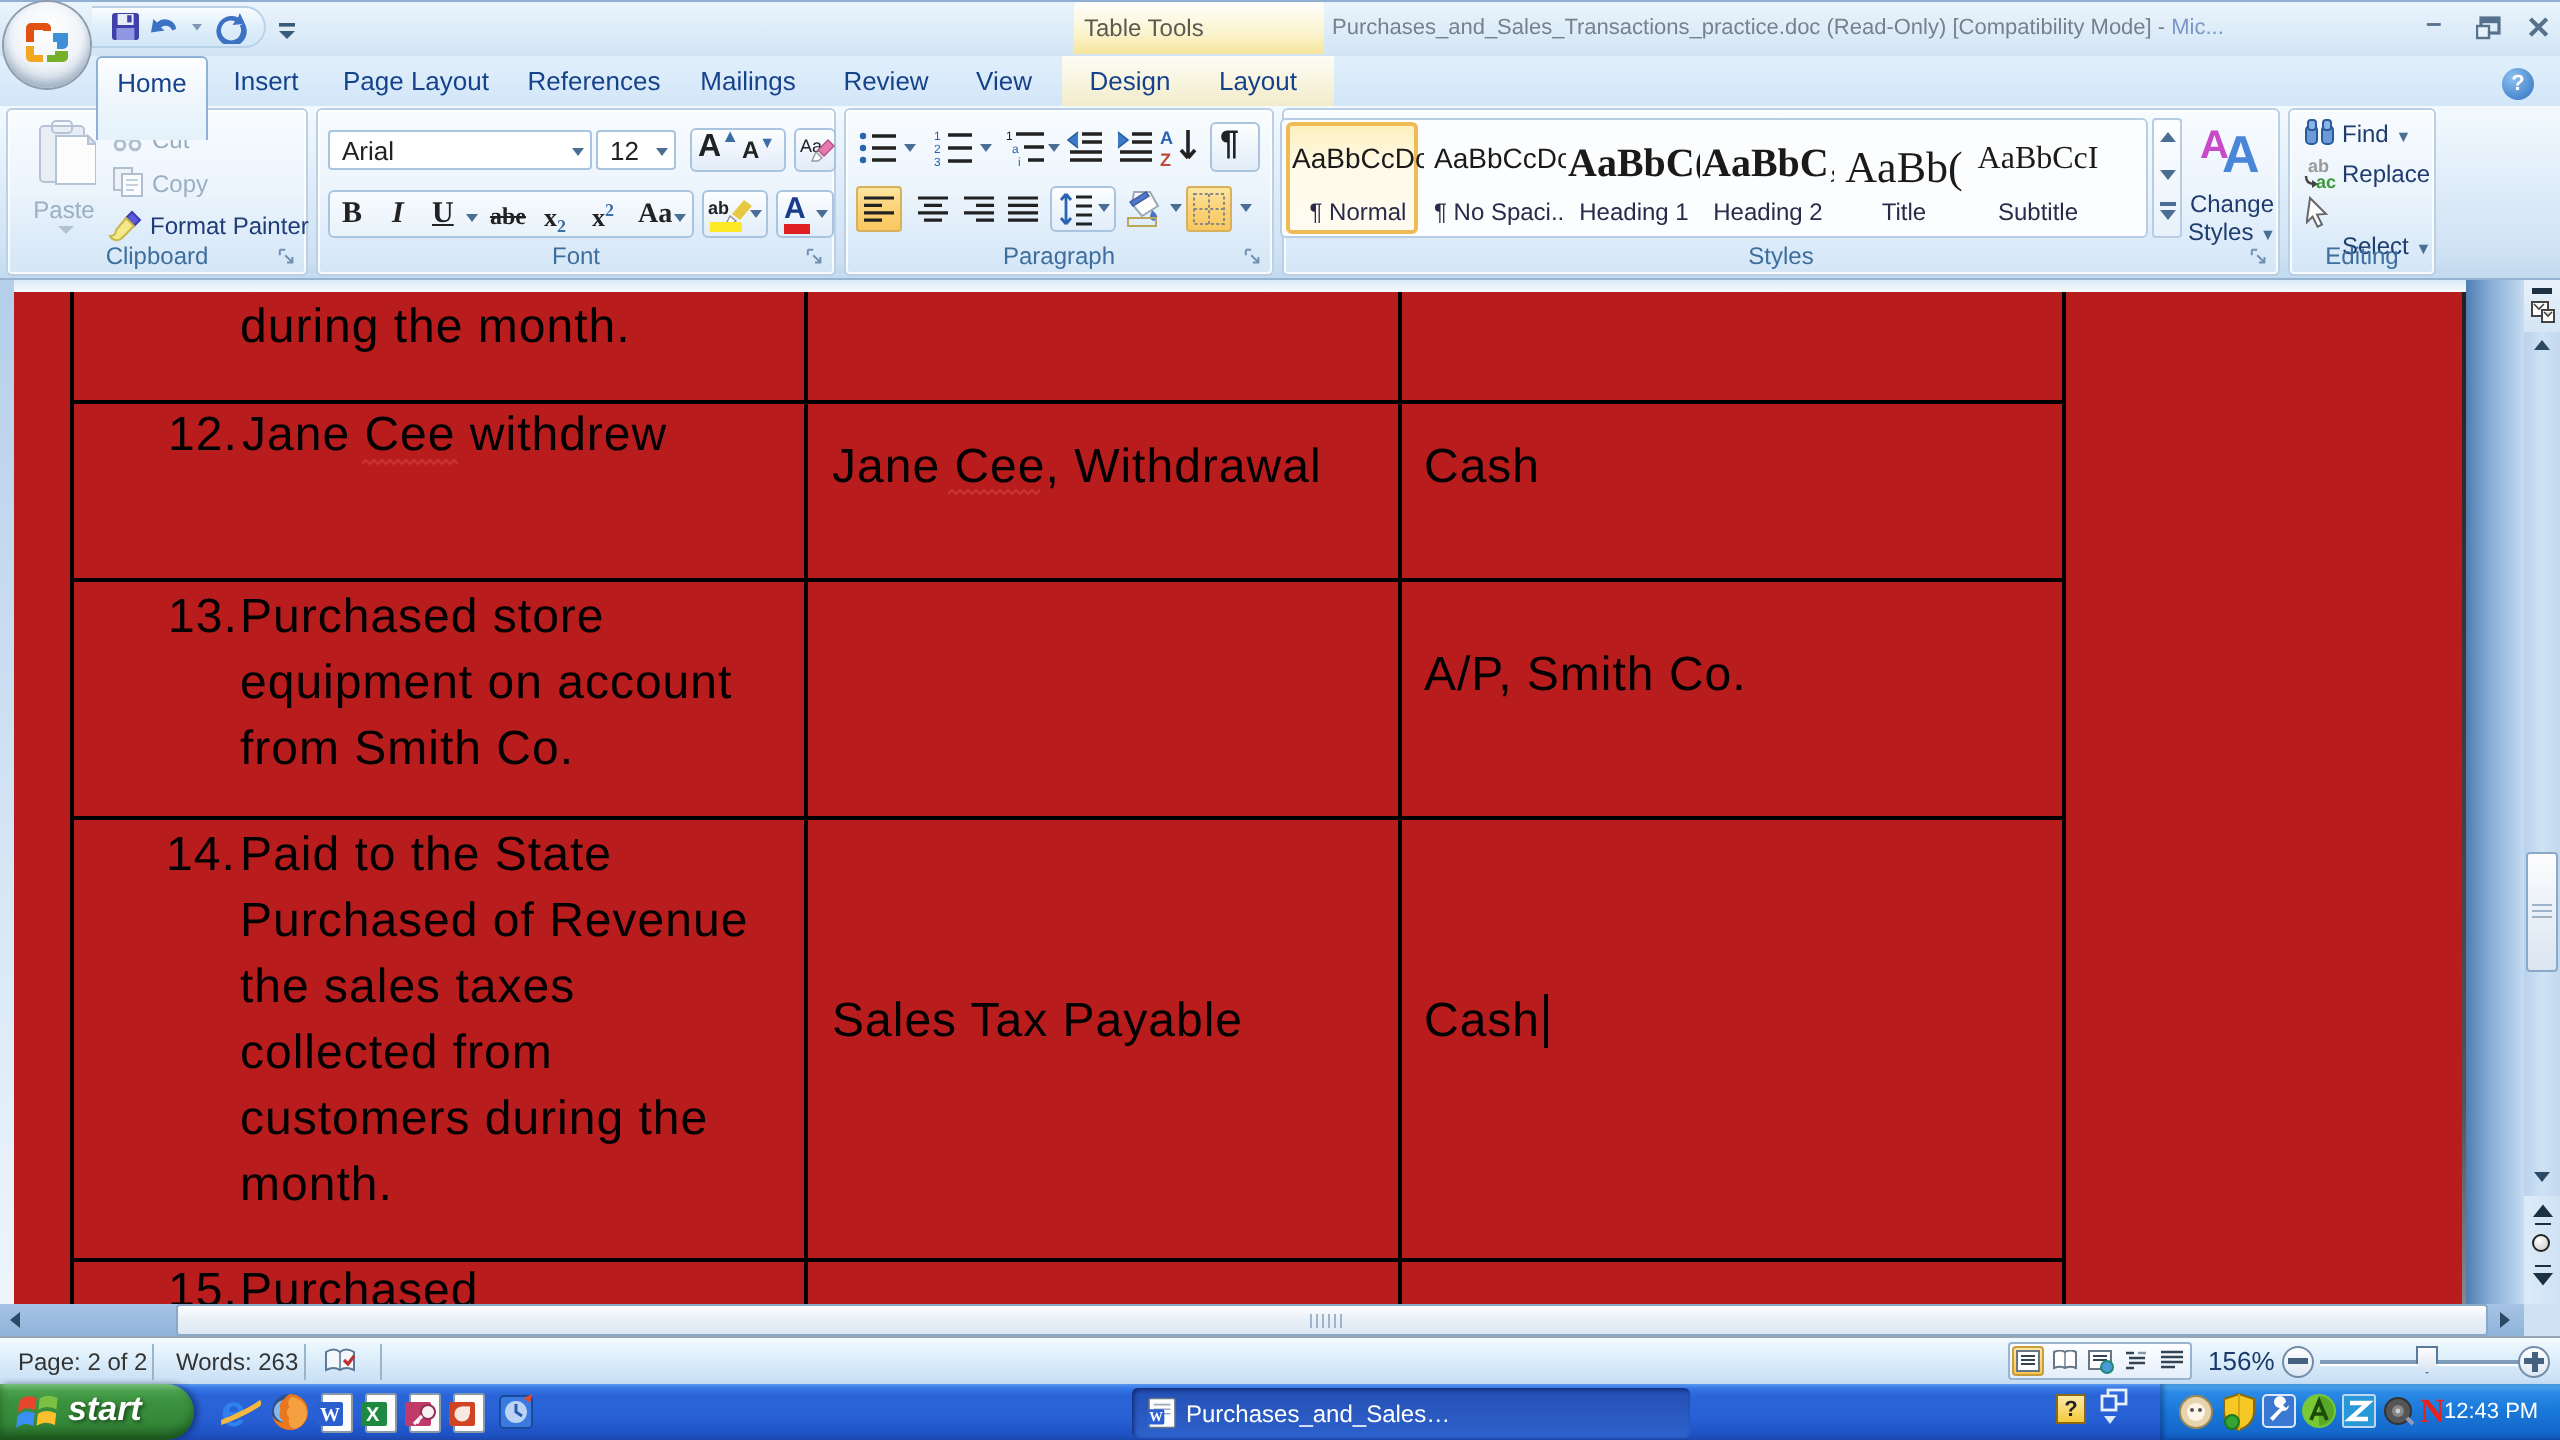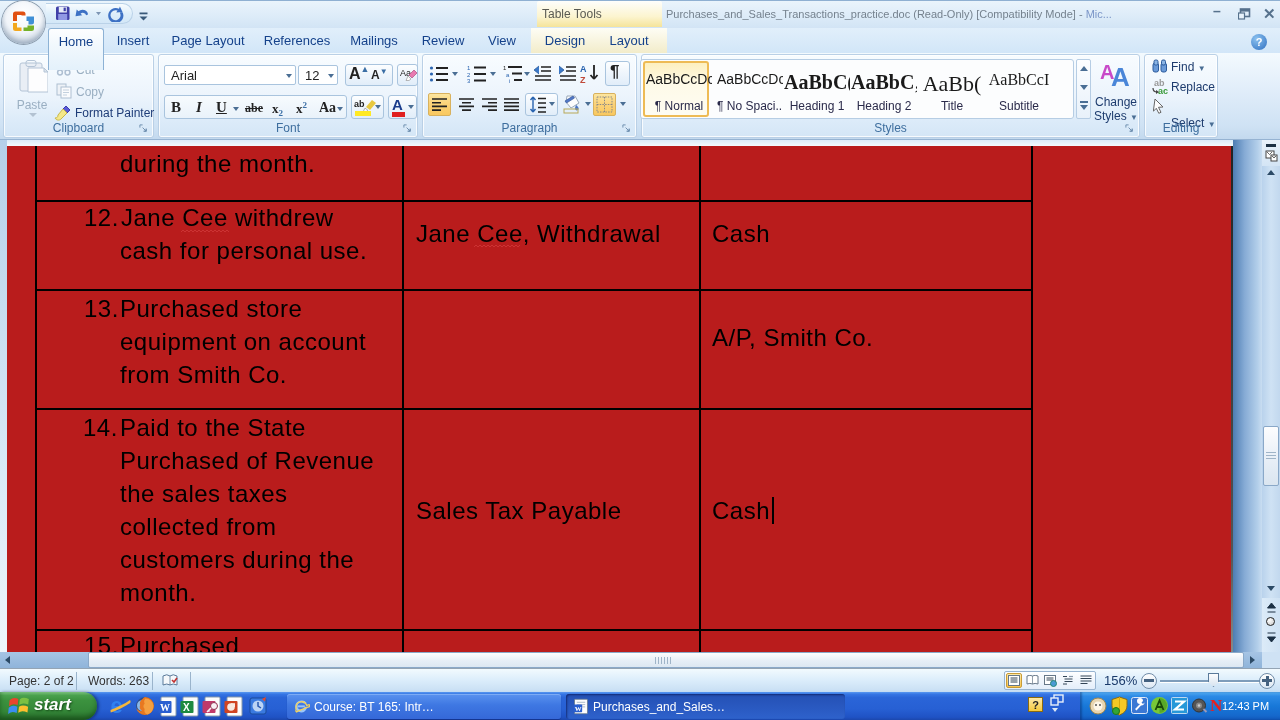--- a/index.html
+++ b/index.html
@@ -343,21 +343,20 @@
     <div class="tline" style="left:699px;top:6px;width:2px;height:506px;"></div>
     <div class="tline" style="left:1031px;top:6px;width:2px;height:506px;"></div>
     <div class="tline" style="left:35px;top:60px;width:998px;height:2px;"></div>
     <div class="tline" style="left:35px;top:149px;width:998px;height:2px;"></div>
     <div class="tline" style="left:35px;top:268px;width:998px;height:2px;"></div>
     <div class="tline" style="left:35px;top:489px;width:998px;height:2px;"></div>
 
     <div class="dtext" style="left:120px;top:12px;">during the month.</div>
     <div class="dtext" style="left:84px;top:66px;">12.</div>
     <div class="dtext" style="left:121px;top:66px;">Jane Cee withdrew</div>
-    <div class="dtext" style="left:120px;top:99px;">cash for personal use.</div>
     <div class="dtext" style="left:416px;top:82px;">Jane Cee, Withdrawal</div>
     <div class="dtext" style="left:712px;top:82px;">Cash</div>
     <div class="dtext" style="left:84px;top:157px;">13.</div>
     <div class="dtext" style="left:120px;top:157px;">Purchased store</div>
     <div class="dtext" style="left:120px;top:190px;">equipment on account</div>
     <div class="dtext" style="left:120px;top:223px;">from Smith Co.</div>
     <div class="dtext" style="left:712px;top:186px;">A/P, Smith Co.</div>
     <div class="dtext" style="left:83px;top:276px;">14.</div>
     <div class="dtext" style="left:120px;top:276px;">Paid to the State</div>
     <div class="dtext" style="left:120px;top:309px;">Purchased of Revenue</div>
@@ -512,28 +511,20 @@
     </svg>
 
     <svg style="position:absolute;left:148px;top:4px;" width="21" height="21" viewBox="0 0 21 21">
       <rect x="2" y="2" width="16" height="16" rx="2" fill="#3a7ae0" stroke="#1a4a9a"></rect>
       <circle cx="10" cy="10" r="5.5" fill="#bcd4f4"></circle>
       <path d="M10 6 v4 l3 2" stroke="#2a5ab0" stroke-width="1.5" fill="none"></path>
       <path d="M14 3 l4 -2 l-1 4.5 z" fill="#e84a2a"></path>
     </svg>
   </div>
 
-  <div class="abs tbtn" style="left:287px;width:274px;background:linear-gradient(#5a92ef,#3e77e2 45%,#3568d8);box-shadow:inset 0 1px 0 #7cabf5, 0 1px 1px rgba(0,0,60,.3);">
-    <svg style="position:absolute;left:6px;top:4px;" width="17" height="17" viewBox="0 0 23 22">
-      <path d="M11 3 a8 8 0 1 0 8 8.5 l-3.2 0 a5 5 0 1 1 -1.2 -4.5 l3.8 -1.2 a8 8 0 0 0 -7.4 -2.8 z" fill="#9cc6f8"></path>
-      <path d="M4 11.5 a7.5 7.5 0 0 1 14.5 -2 l3 -1 c0.8 0.5 1.2 1.8 0.6 2.8 l-2.8 0.8 l-12 4.8 l-2.5 1.4 c-0.8 -0.4 -1.2 -1.6 -0.6 -2.6 z" fill="none" stroke="#f0d060" stroke-width="1.8"></path>
-      <rect x="6" y="9.5" width="10" height="2.6" fill="#9cc6f8"></rect>
-    </svg>
-    <span style="position:absolute;left:27px;top:6px;">Course: BT 165: Intr…</span>
-  </div>
   <div class="abs tbtn" style="left:566px;width:279px;background:linear-gradient(#2450b4,#2a5ac2 60%,#2e62cc);box-shadow:inset 1px 1px 2px rgba(0,10,60,.55);">
     <svg style="position:absolute;left:7px;top:4px;" width="16" height="17" viewBox="0 0 21 21">
       <rect x="2" y="1" width="17" height="19" rx="1" fill="#fdfdfd" stroke="#667788"></rect>
       <path d="M5 5 h11 M5 8 h11 M5 11 h11 M5 14 h7" stroke="#99aabb" stroke-width="1"></path>
       <rect x="1" y="8" width="11" height="10" rx="1" fill="#2a5fd0"></rect>
       <text x="2.2" y="16" font-size="9" font-weight="bold" fill="#fff" font-family="Liberation Serif">W</text>
     </svg>
     <span style="position:absolute;left:27px;top:6px;">Purchases_and_Sales…</span>
   </div>
 

